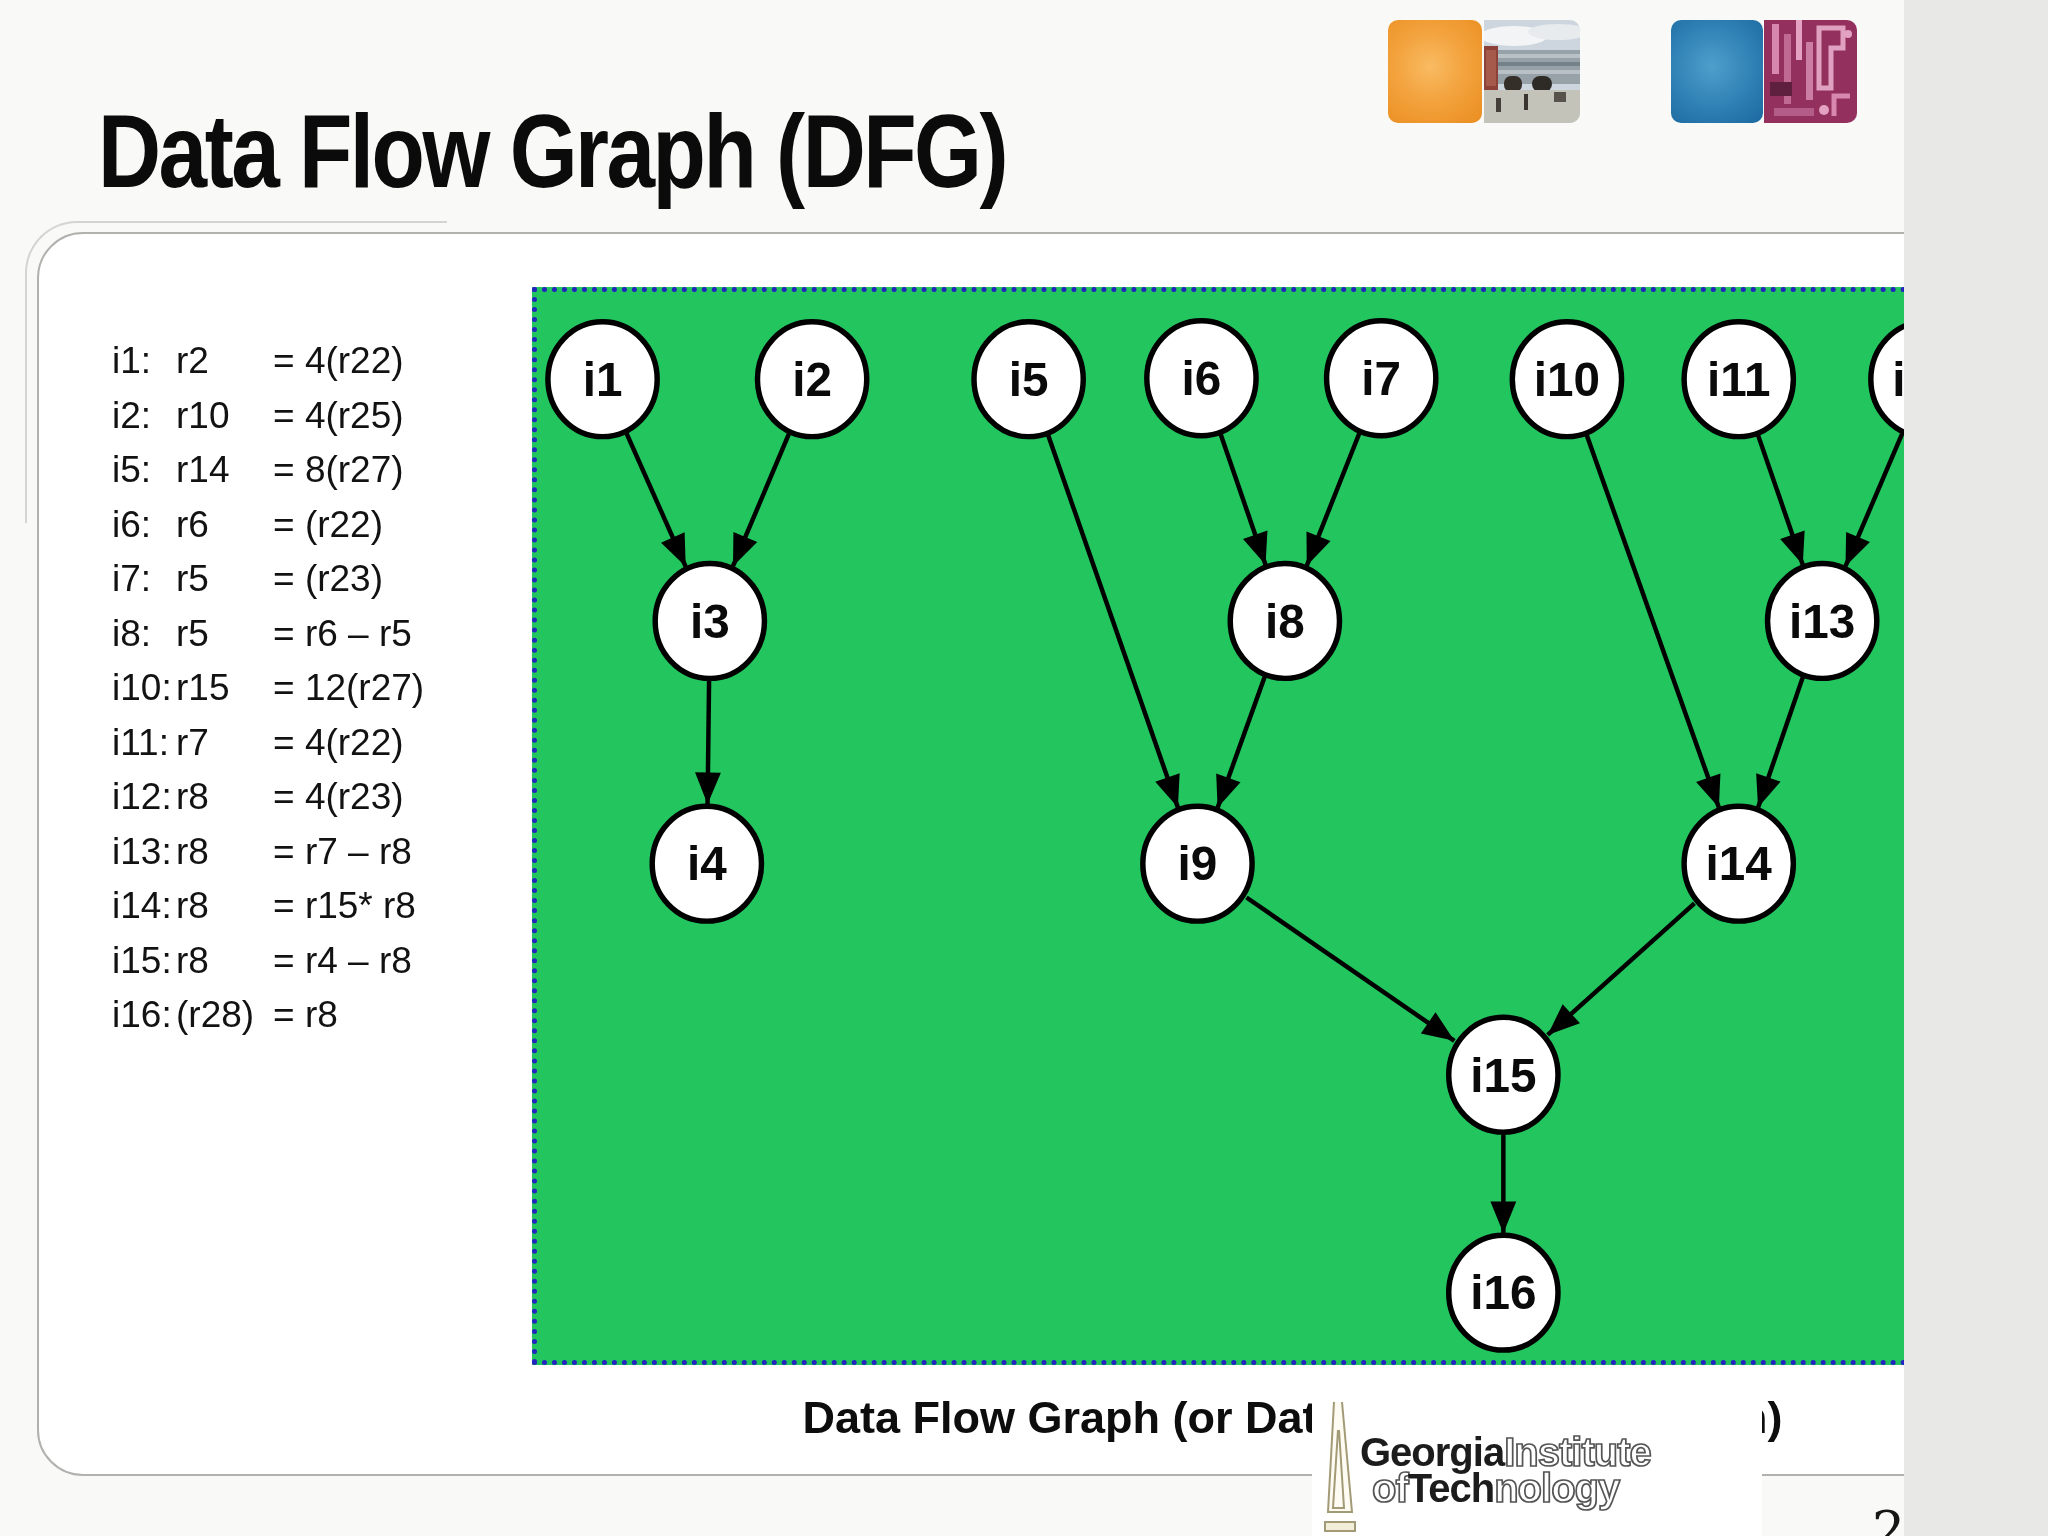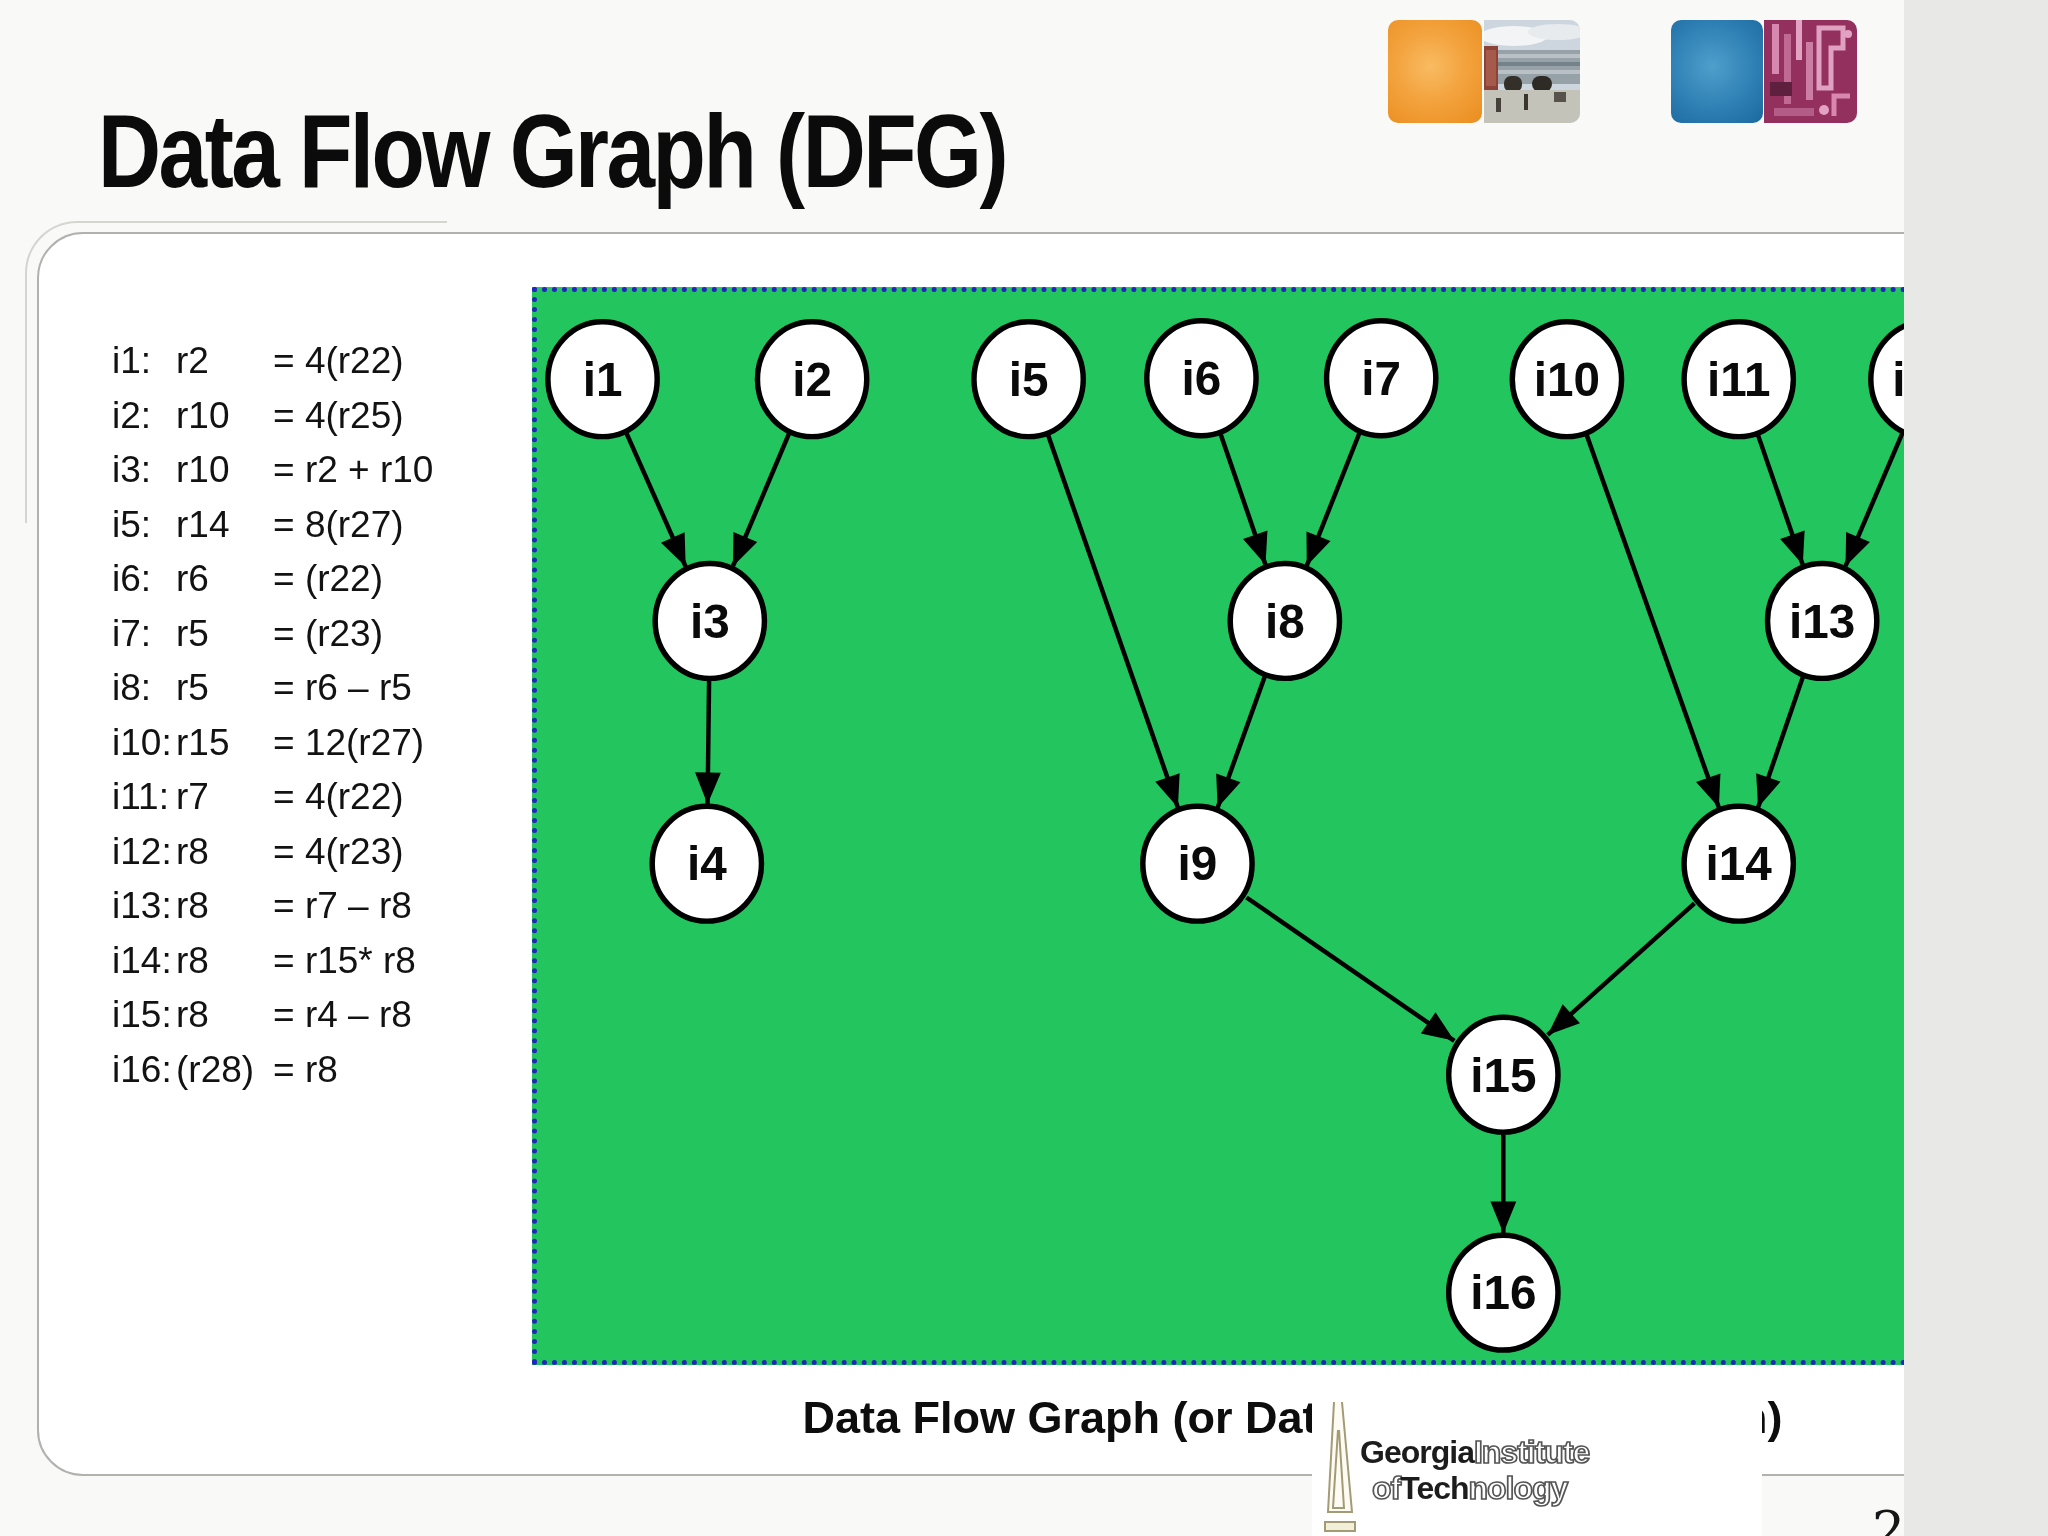--- a/index.html
+++ b/index.html
@@ -41,21 +41,21 @@
     box-sizing:border-box;background:#22c55e;border:5px dotted #2424BE;}
   .dfg-box svg{position:absolute;left:0;top:0;width:100%;height:100%;}
 
   
   .caption{position:absolute;left:560px;top:1392px;width:1465px;text-align:center;
     font-size:45px;font-weight:bold;color:#0d0d0d;}
 
   
   .gt-logo{position:absolute;left:1312px;top:1398px;width:450px;height:138px;background:#ffffff;}
   .gt-tower{position:absolute;left:8px;top:2px;}
-  .gt-wordmark{position:absolute;left:48px;top:36px;font-weight:bold;font-size:32px;
+  .gt-wordmark{position:absolute;left:48px;top:36px;font-weight:bold;font-size:40px;
     letter-spacing:-1px;white-space:nowrap;line-height:36px;}
   .gt-line2{margin-left:12px;}
   .gt-solid{color:#1c1c1c;}
   .gt-outline{color:#ffffff;-webkit-text-stroke:1.7px #555;text-shadow:0 0 1px #777;}
 
   .page-number{position:absolute;left:1872px;top:1500px;font-family:"DejaVu Serif", serif;
     font-size:52px;color:#161616;}
 </style>
 </head>
 <body>
@@ -100,21 +100,20 @@
       <circle cx="84" cy="14" r="4" fill="#e3a2c2"></circle>
     </svg>
   </div>
   <div class="tile green"></div>
 
   <div class="content-box"></div>
 
   <div class="instructions">
       <span class="row"><span class="lbl">i1:</span><span class="lhs">r2</span><span class="rhs">= 4(r22)</span></span>
       <span class="row"><span class="lbl">i2:</span><span class="lhs">r10</span><span class="rhs">= 4(r25)</span></span>
-      <span class="row"><span class="lbl">i3:</span><span class="lhs">r10</span><span class="rhs">= r2 + r10</span></span>
       <span class="row"><span class="lbl">i5:</span><span class="lhs">r14</span><span class="rhs">= 8(r27)</span></span>
       <span class="row"><span class="lbl">i6:</span><span class="lhs">r6</span><span class="rhs">= (r22)</span></span>
       <span class="row"><span class="lbl">i7:</span><span class="lhs">r5</span><span class="rhs">= (r23)</span></span>
       <span class="row"><span class="lbl">i8:</span><span class="lhs">r5</span><span class="rhs">= r6 – r5</span></span>
       <span class="row"><span class="lbl">i10:</span><span class="lhs">r15</span><span class="rhs">= 12(r27)</span></span>
       <span class="row"><span class="lbl">i11:</span><span class="lhs">r7</span><span class="rhs">= 4(r22)</span></span>
       <span class="row"><span class="lbl">i12:</span><span class="lhs">r8</span><span class="rhs">= 4(r23)</span></span>
       <span class="row"><span class="lbl">i13:</span><span class="lhs">r8</span><span class="rhs">= r7 – r8</span></span>
       <span class="row"><span class="lbl">i14:</span><span class="lhs">r8</span><span class="rhs">= r15* r8</span></span>
       <span class="row"><span class="lbl">i15:</span><span class="lhs">r8</span><span class="rhs">= r4 – r8</span></span>

